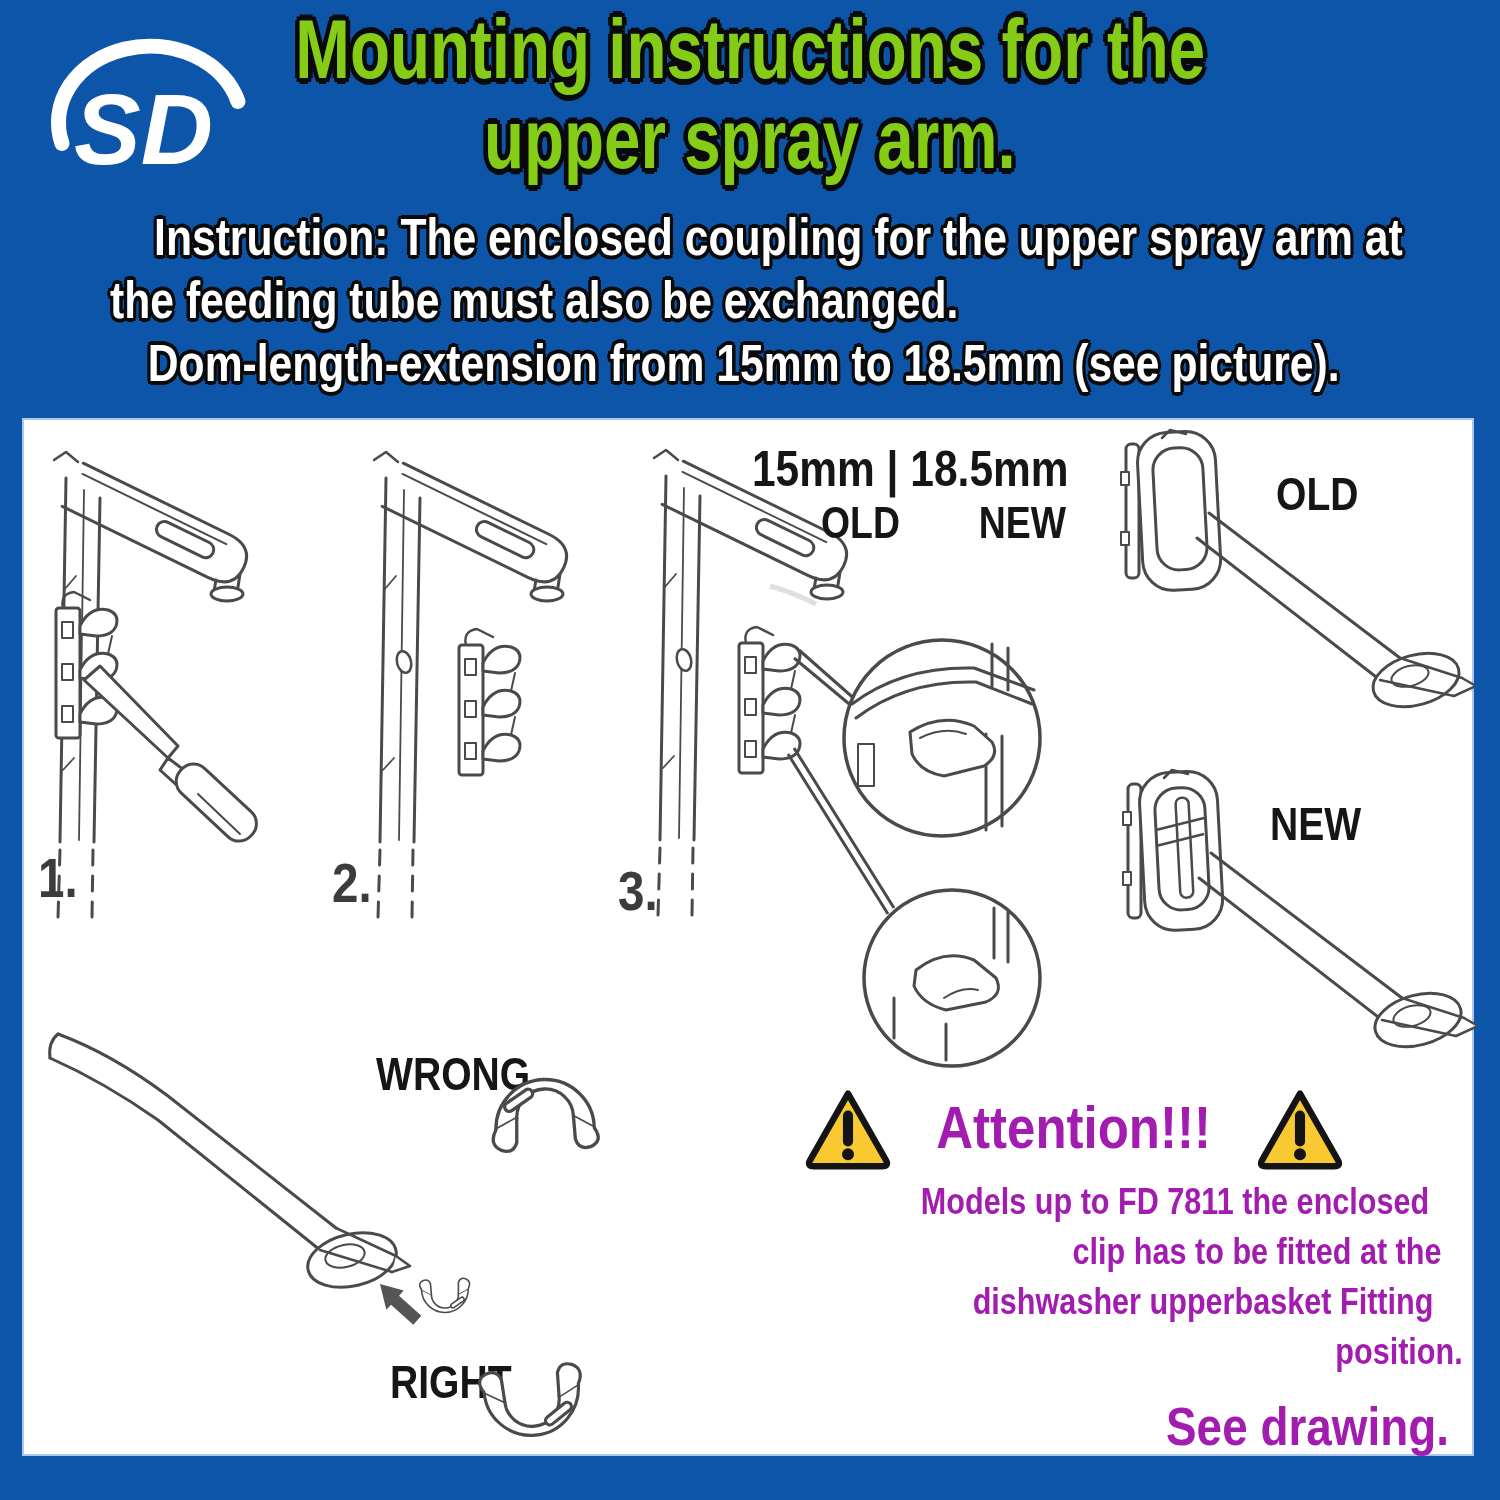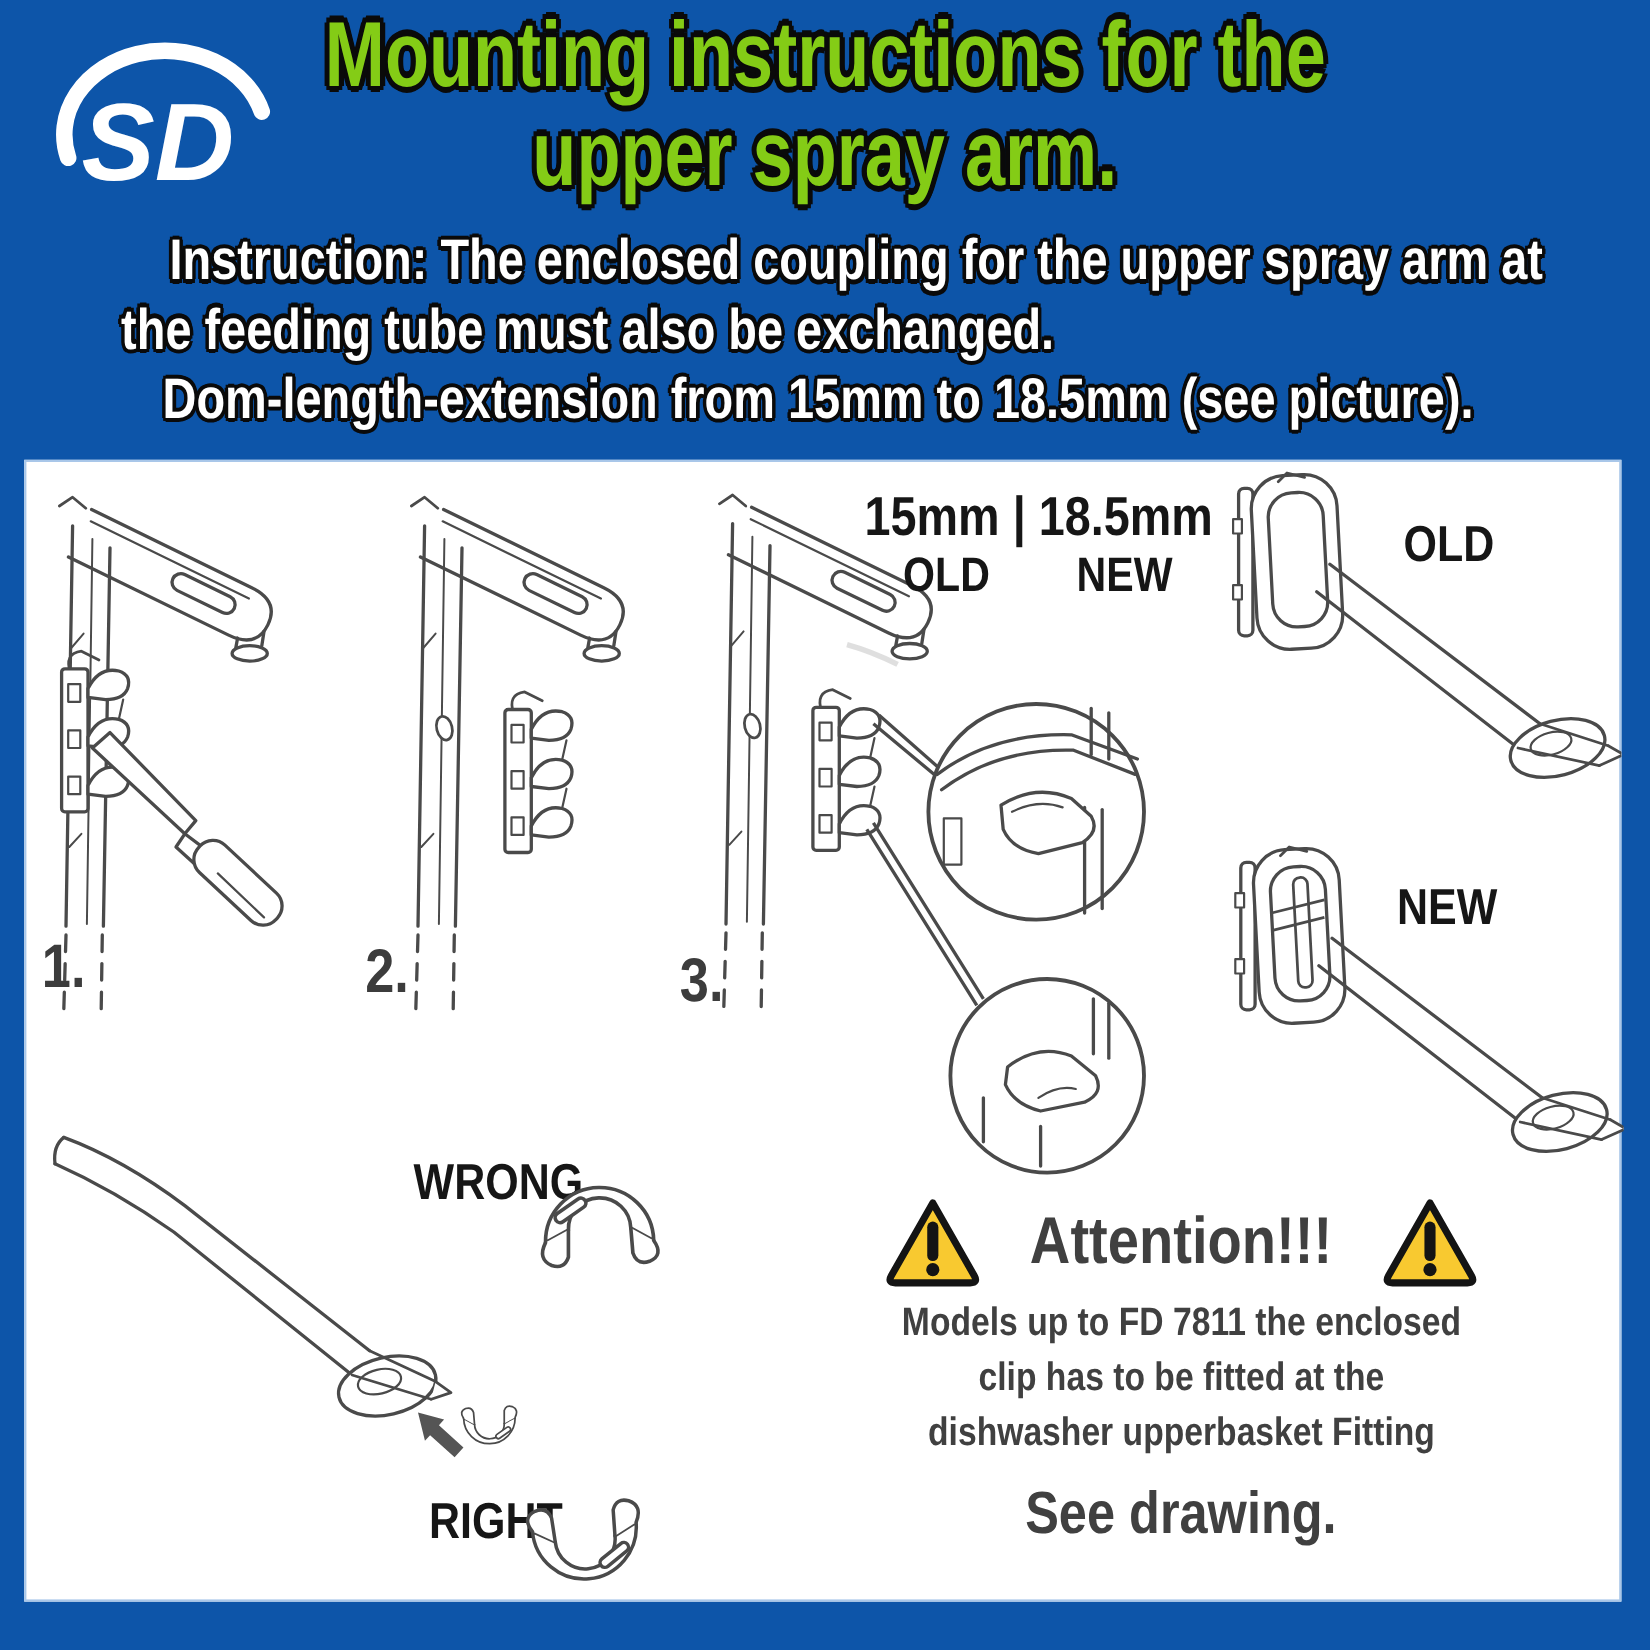--- a/index.html
+++ b/index.html
@@ -20,25 +20,25 @@
          font-size:52px;line-height:63px;margin-left:17px;}
   .ts-med{text-shadow:4px 0 #0a0a0a,-4px 0 #0a0a0a,0 4px #0a0a0a,0 -4px #0a0a0a,
           3px 3px #0a0a0a,-3px 3px #0a0a0a,3px -3px #0a0a0a,-3px -3px #0a0a0a;}
 
   .panel{left:22px;top:418px;width:1452px;height:1038px;background:#fff;
          border:2px solid #A9C7E9;box-sizing:border-box;}
 
   .blabel{font-weight:bold;color:#161616;font-size:46px;line-height:48px;white-space:nowrap;}
   .stepnum{font-weight:bold;color:#3c3c3c;font-size:56px;}
 
-  .meas{left:700px;top:22px;width:440px;text-align:center;color:#161616;font-weight:bold;}
+  .meas{left:700px;top:22px;width:440px;text-align:left;color:#161616;font-weight:bold;}
   .meas-vals{font-size:50px;line-height:54px;}
   .meas-row{display:flex;justify-content:center;gap:64px;font-size:44px;margin-top:2px;}
 
-  .attn{left:650px;top:664px;width:800px;text-align:center;color:#404040;font-weight:bold;}
+  .attn{left:650px;top:664px;width:800px;text-align:right;color:#a21caf;font-weight:bold;}
   .attn-head{display:flex;align-items:center;justify-content:center;gap:18px;
              font-size:60px;line-height:88px;}
   .attn-body{font-size:36px;line-height:50px;margin-top:5px;}
   .attn-foot{font-size:54px;margin-top:18px;}
 
   svg{display:block;}
 </style>
 </head>
 <body>
 
@@ -246,19 +246,20 @@
           </svg>
         <span class="sx sx85c">Attention!!!</span>
         <svg width="92" height="85" viewBox="0 0 100 92">
             <use href="#tri"></use>
           </svg>
       </div>
       <div class="attn-body">
         <div><span class="sx sx85c">Models up to FD 7811 the enclosed</span></div>
         <div><span class="sx sx85c">clip has to be fitted at the</span></div>
         <div><span class="sx sx85c">dishwasher upperbasket Fitting</span></div>
+        <div><span class="sx sx85c">position.</span></div>
       </div>
       <div class="attn-foot">
         <span class="sx sx85c">See drawing.</span></div>
     </div>
 
   </div>
 </div>
 
 </body></html>

